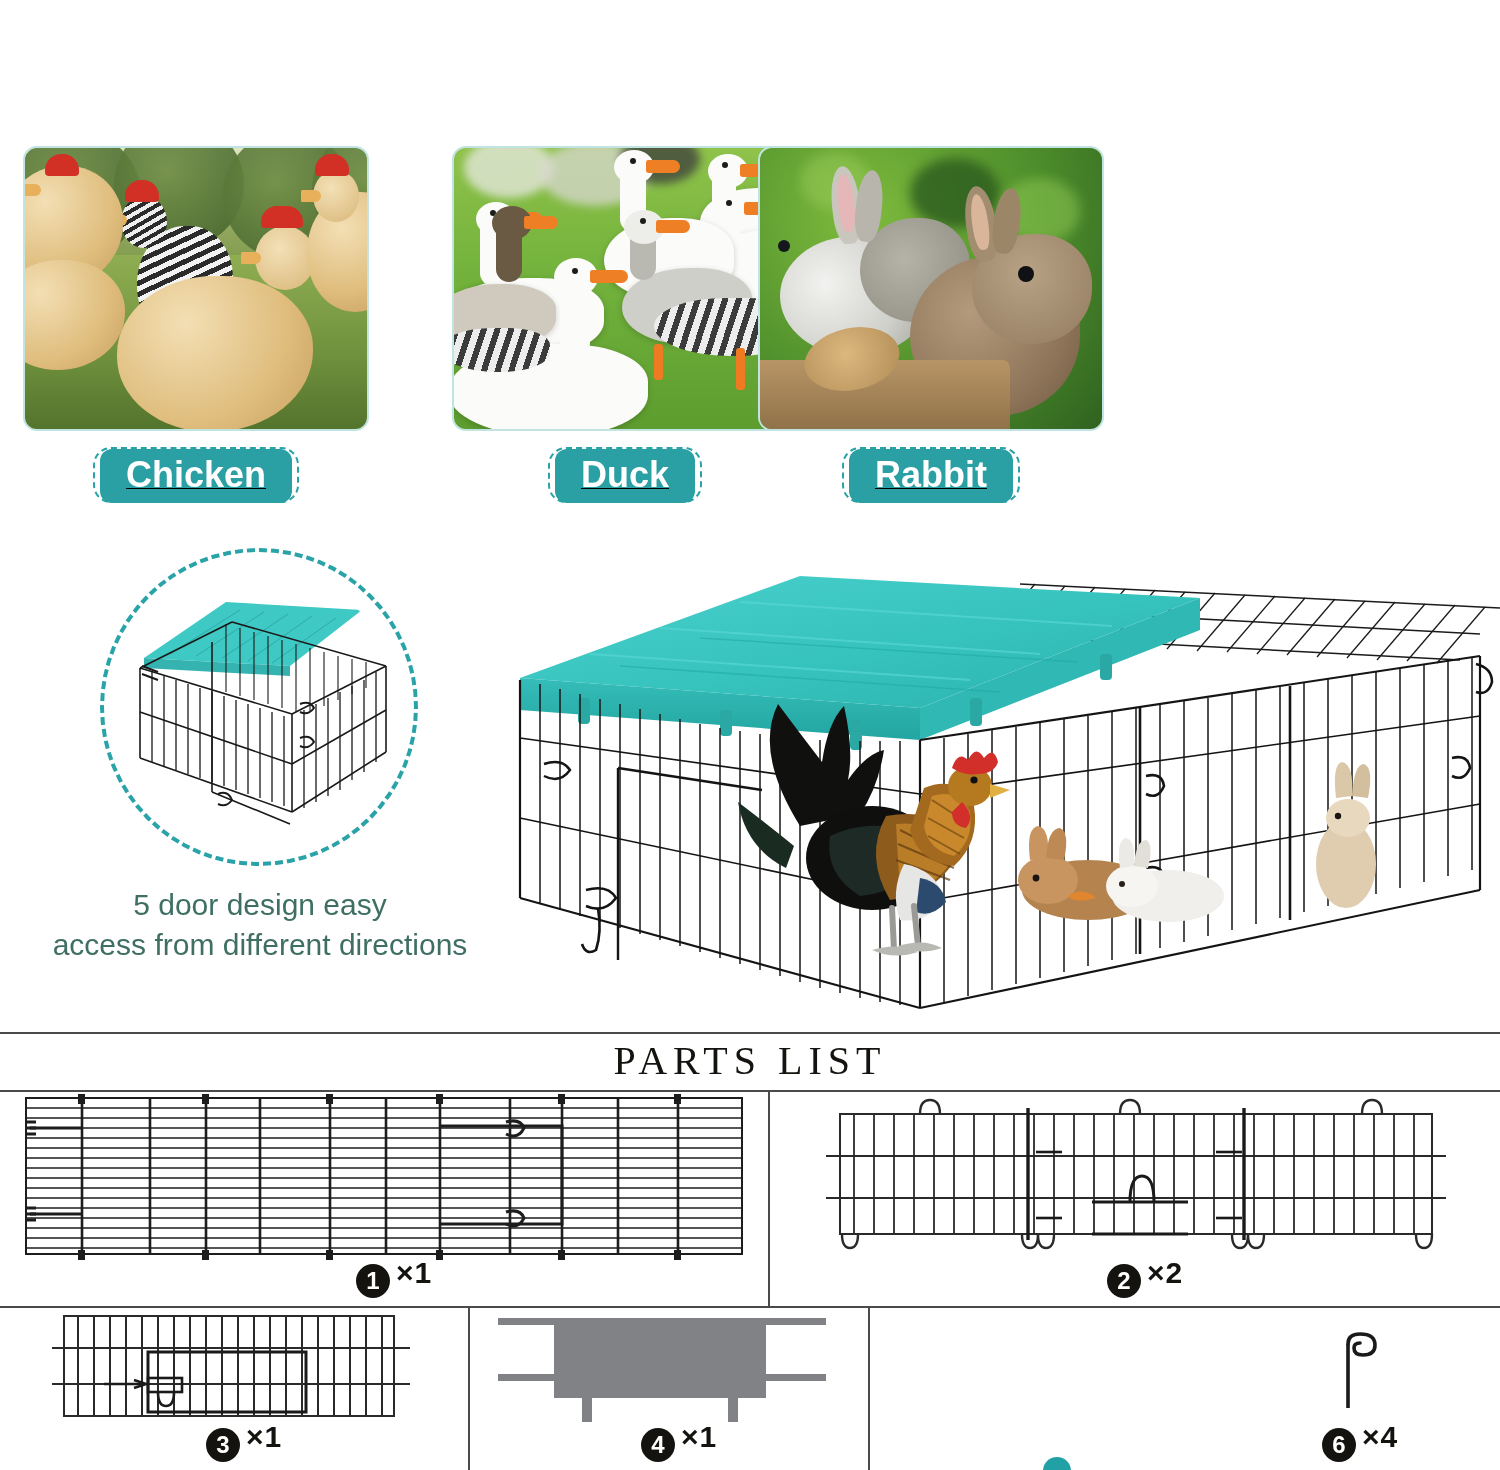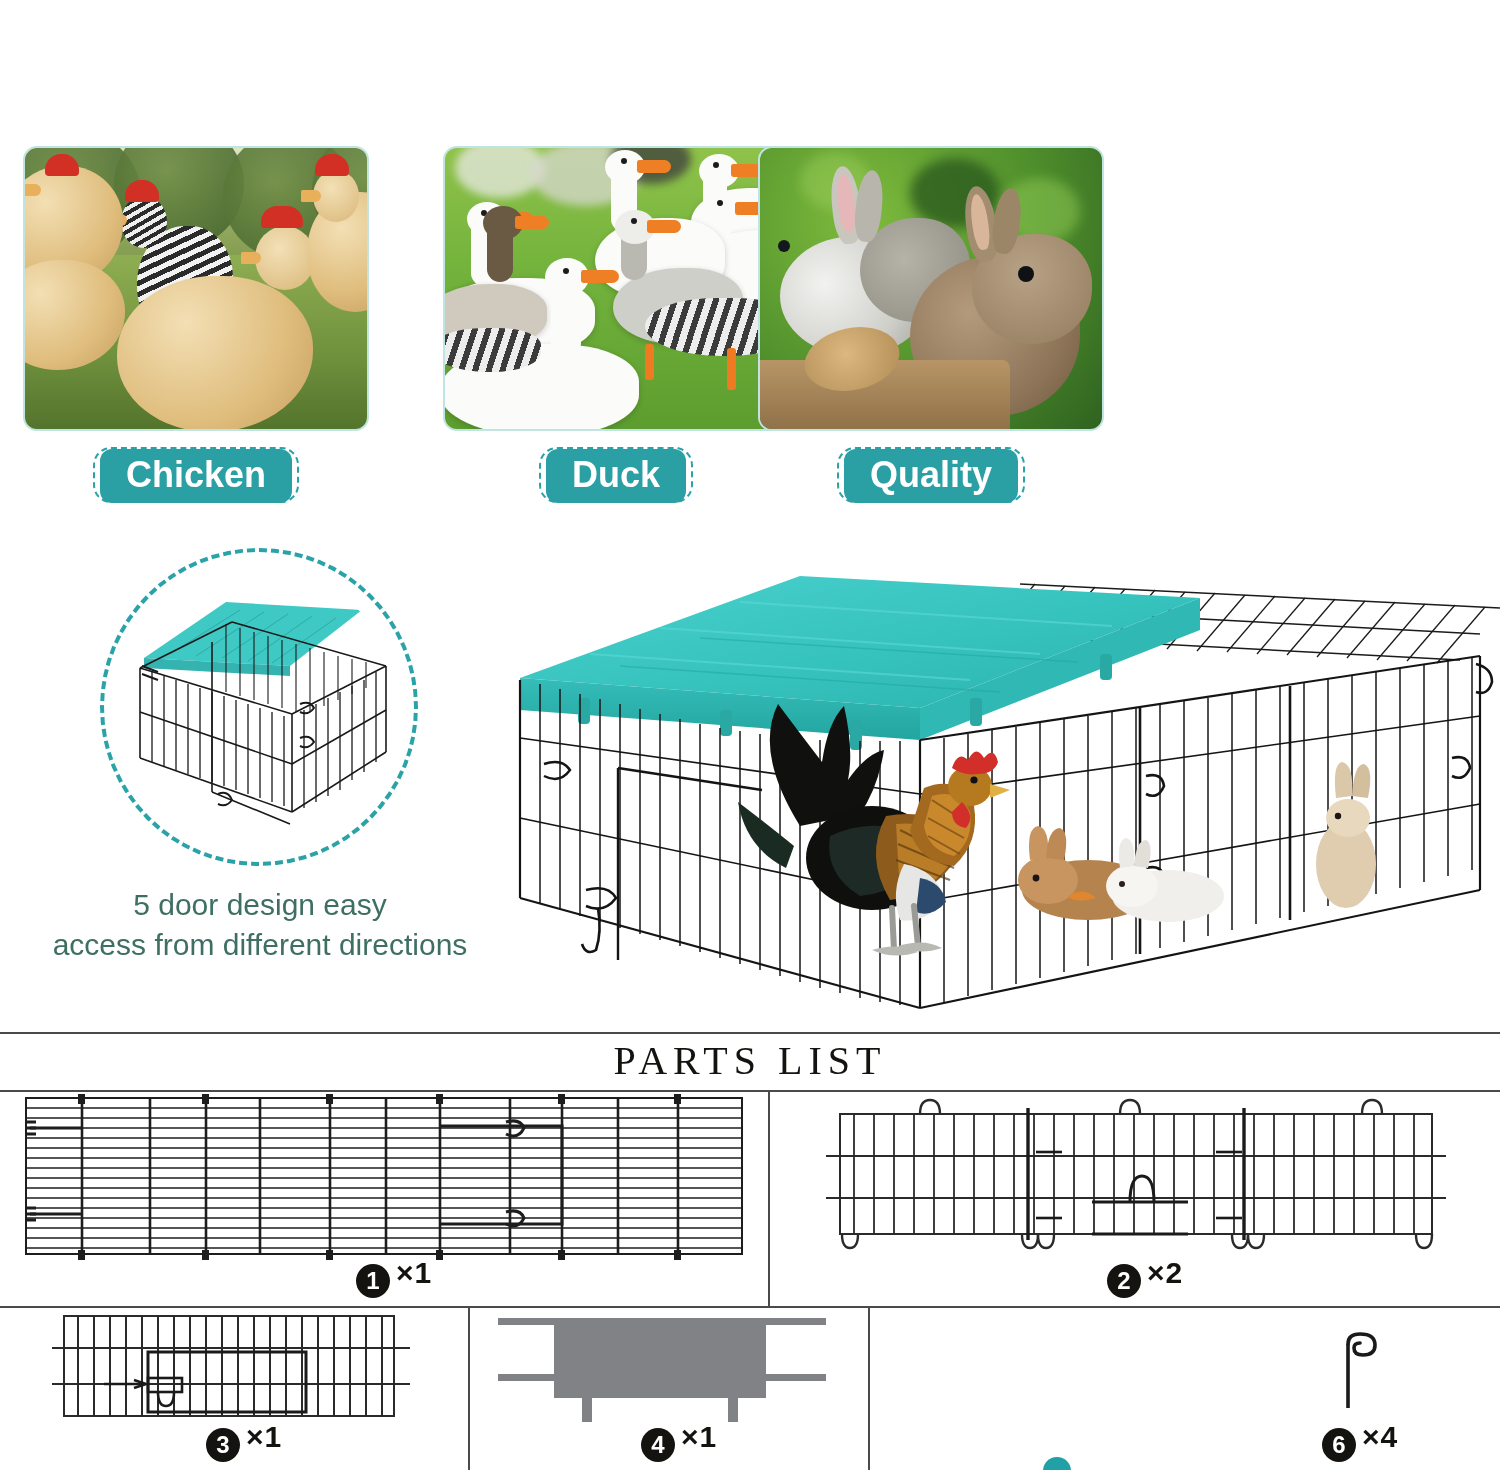--- a/index.html
+++ b/index.html
@@ -20,36 +20,36 @@
   .subtitle{
     margin:0;padding-top:4px;
     font-size:40px;line-height:48px;font-weight:normal;
     color:#32776b;letter-spacing:-0.2px;
   }
 
   
   .animal-row{position:absolute;left:0;top:146px;width:1500px;height:360px;}
   .animal-card{position:absolute;top:0;width:346px;}
   .animal-card.c0{left:23px;}
-  .animal-card.c1{left:407px;padding-left:36px;}
+  .animal-card.c1{left:416px;padding-left:36px;}
   .animal-card.c2{left:758px;}
   .animal-card.c3{left:1124px;}
 
   .photo{
     position:relative;width:346px;height:285px;
     border-radius:14px;border:2px solid #bfe4e2;
     box-sizing:border-box;overflow:hidden;background:#cfe7b8;
   }
   .photo .scene{position:absolute;inset:0;}
 
   
   .label-wrap{
     position:relative;margin:16px auto 8px;display:block;
     width:max-content;padding:5px;
-    border:2px dashed #2aa3a8;border-radius:18px;
+    border:2px dashed #2aa3a8;border-radius:18px;text-decoration:underline;
   }
   .pill{
     background:#2a9fa4;color:#ffffff;border-radius:12px;
     padding:5px 26px 8px;font-size:36px;line-height:42px;font-weight:bold;
     white-space:nowrap;text-align:center;
   }
 
   
   .p1-sky{position:absolute;left:0;top:0;width:100%;height:42%;
     background:linear-gradient(180deg,#dfe6c4 0%,#9fb06a 45%,#7e9a4c 100%);}
@@ -271,21 +271,21 @@
           <div class="rab-ear" style="left:206px;top:38px;width:30px;height:76px;background:#a38d70;transform:rotate(-8deg);"></div>
           <div class="rab-ear" style="left:212px;top:46px;width:16px;height:56px;background:#d9b69a;transform:rotate(-8deg);"></div>
           <div class="rab-ear" style="left:234px;top:40px;width:26px;height:66px;background:#9c8668;transform:rotate(8deg);"></div>
           <div style="position:absolute;left:258px;top:118px;width:16px;height:16px;border-radius:50%;background:#0f1114;"></div>
 
           <div class="log" style="left:-10px;top:212px;width:260px;height:80px;"></div>
           <div class="log-end" style="left:44px;top:180px;width:96px;height:62px;transform:rotate(-12deg);"></div>
         </div>
       </div>
       <span class="label-wrap">
-        <span class="pill">Quality</span>
+        <span class="pill">Rabbit</span>
       </span>
     </div>
 
 
   </div>
 
   <div class="mid">
 
     <div class="inset">
       <div class="inset-ring"></div>

